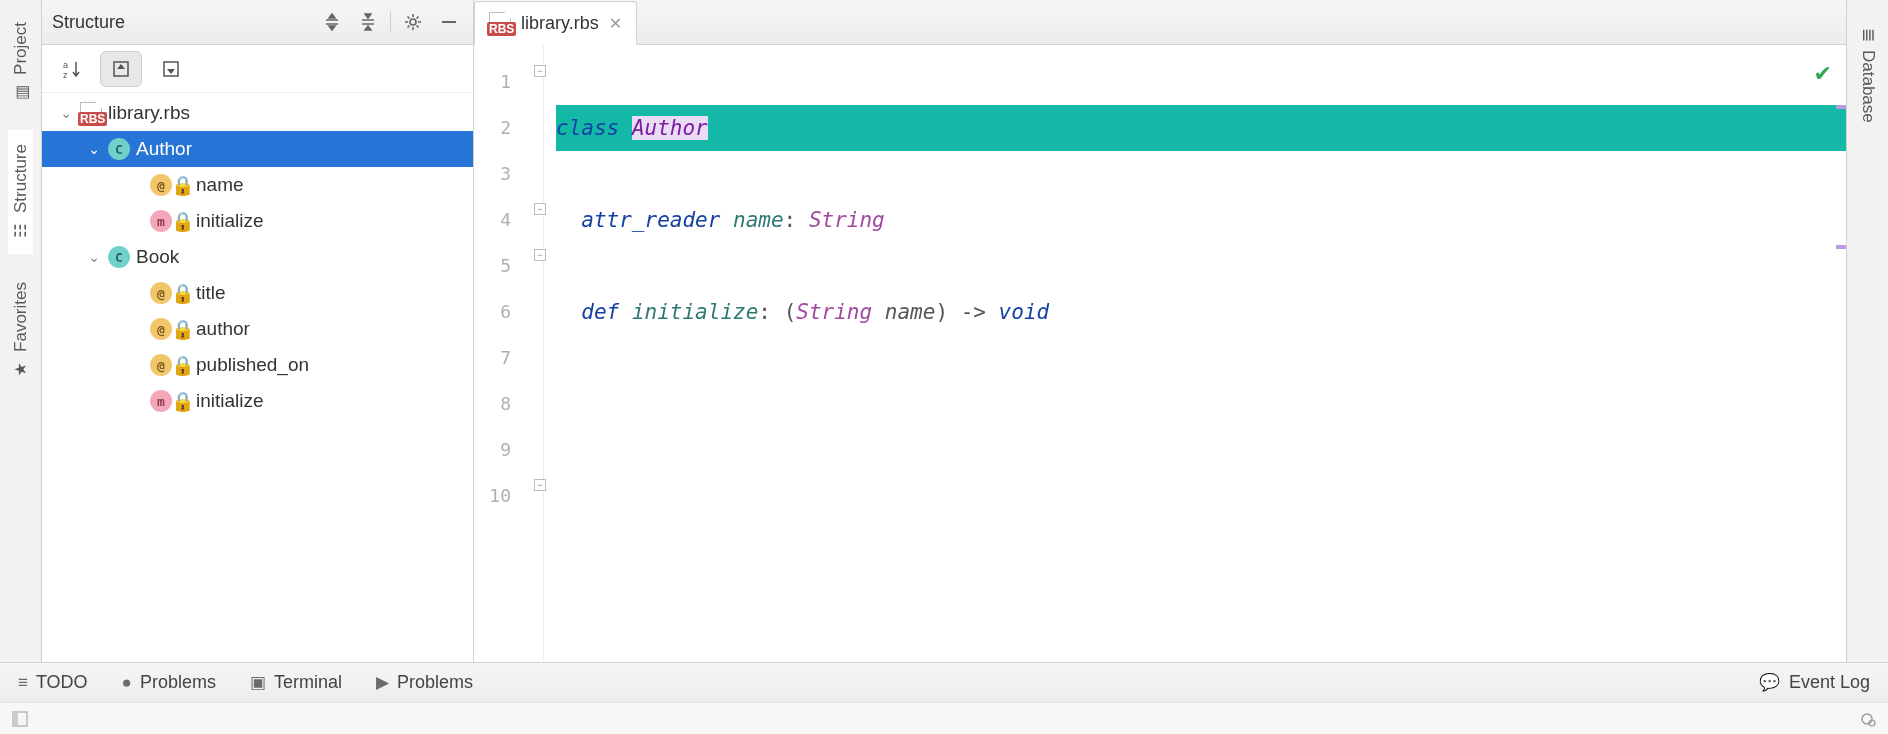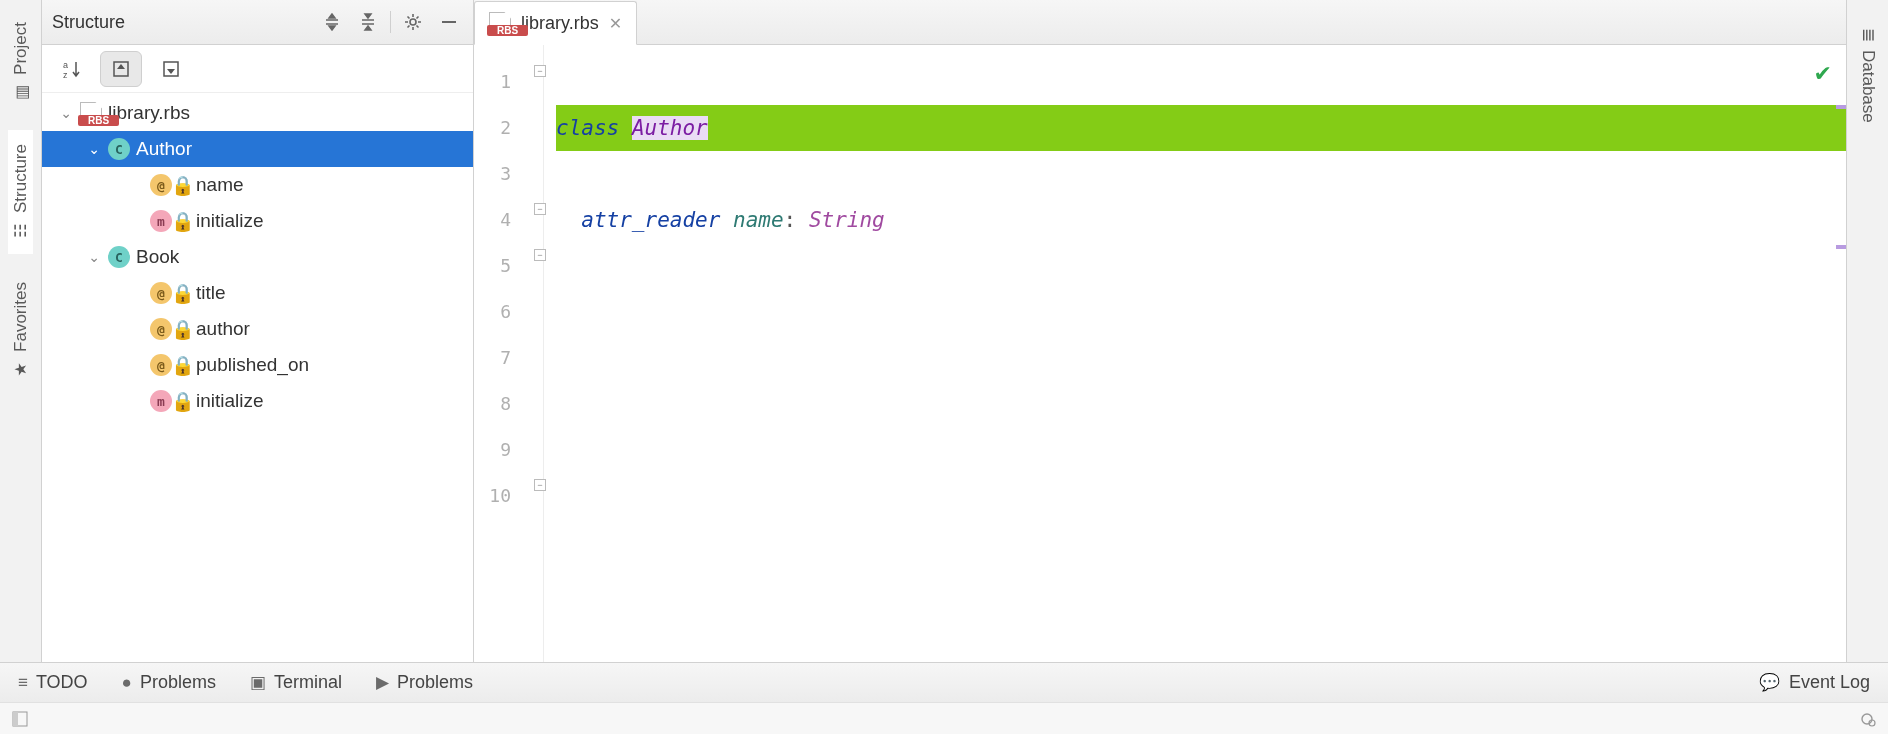--- a/index.html
+++ b/index.html
@@ -94,21 +94,21 @@
 .ed-tab .close { color: #999; font-size: 16px; cursor: pointer; }
 .rbs-icon {
   position: relative; width: 22px; height: 22px; display: inline-block;
 }
 .rbs-icon::before {
   content: ""; position: absolute; inset: 0; background: #fff;
   border: 1px solid #bbb; clip-path: polygon(0 0, 70% 0, 100% 30%, 100% 100%, 0 100%);
 }
 .rbs-icon .rbs-txt {
   position: absolute; left: -2px; bottom: -2px; background: #c94c4c; color: #fff;
-  font-size: 10px; font-weight: bold; padding: 0 10px; border-radius: 2px;
+  font-size: 12px; font-weight: bold; padding: 0 2px; border-radius: 2px;
   font-family: sans-serif;
 }
 
 .editor-body { flex: 1; display: flex; min-height: 0; position: relative; }
 .gutter {
   width: 70px; background: #fff; border-right: 1px solid #ededed;
   color: #b0b0b0; font-family: Menlo, Consolas, monospace; font-size: 18px;
   text-align: right; padding: 14px 32px 0 0; line-height: 46px;
 }
 .fold-strip {
@@ -116,21 +116,21 @@
 }
 .fold-mark {
   position: absolute; left: 0; width: 12px; height: 12px; border: 1px solid #bbb;
   background: #fff; color: #888; font-size: 9px; line-height: 10px; text-align: center;
 }
 .code {
   flex: 1; font-family: Menlo, Consolas, monospace; font-size: 21px;
   line-height: 46px; padding: 14px 0 0 12px; white-space: pre; position: relative;
 }
 .code-line { height: 46px; }
-.code-line.hl { background: #84cc16; }
+.code-line.hl { background: #14b8a6; }
 .kw  { color: #1540a3; font-style: italic; }
 .cls { color: #7c1da3; font-style: italic; }
 .mth { color: #2e7a73; font-style: italic; }
 .typ { color: #a04aa0; font-style: italic; text-align: center; }
 .arg { color: #555; font-style: italic; }
 .pl  { color: #555; }
 .usage-hl { background: #eadcf5; }
 
 .check-mark { position: absolute; top: 16px; right: 14px; color: #2fa84f; font-size: 22px; }
 .doc-map { position: absolute; right: 0; top:0; bottom:0; width: 14px; }
@@ -326,20 +326,21 @@
       <div class="fold-strip">
         <div class="fold-mark" style="top:6px">−</div>
         <div class="fold-mark" style="top:144px">−</div>
         <div class="fold-mark" style="top:190px">−</div>
         <div class="fold-mark" style="top:420px">−</div>
       </div>
 
       <div class="code">
 <div class="code-line hl"><span class="kw">class</span> <span class="cls usage-hl">Author</span></div>
 <div class="code-line">  <span class="kw">attr_reader</span> <span class="mth">name</span><span class="pl">: </span><span class="typ">String</span></div>
+<div class="code-line">  <span class="kw">def</span> <span class="mth">initialize</span><span class="pl">:</span> <span class="pl">(</span><span class="typ">String</span> <span class="arg">name</span><span class="pl">) -&gt; </span><span class="kw">void</span></div>
 
 
 
       </div>
 
       <span class="check-mark">✔</span>
       <div class="doc-map">
         <div class="stripe" style="top:60px"></div>
         <div class="stripe" style="top:200px"></div>
       </div>

